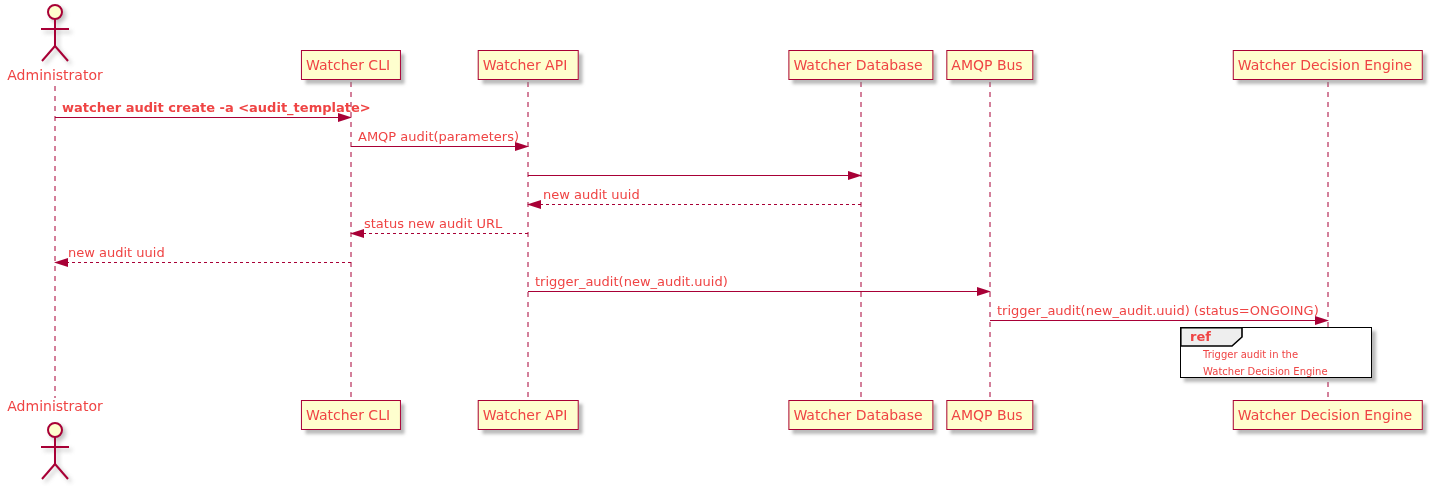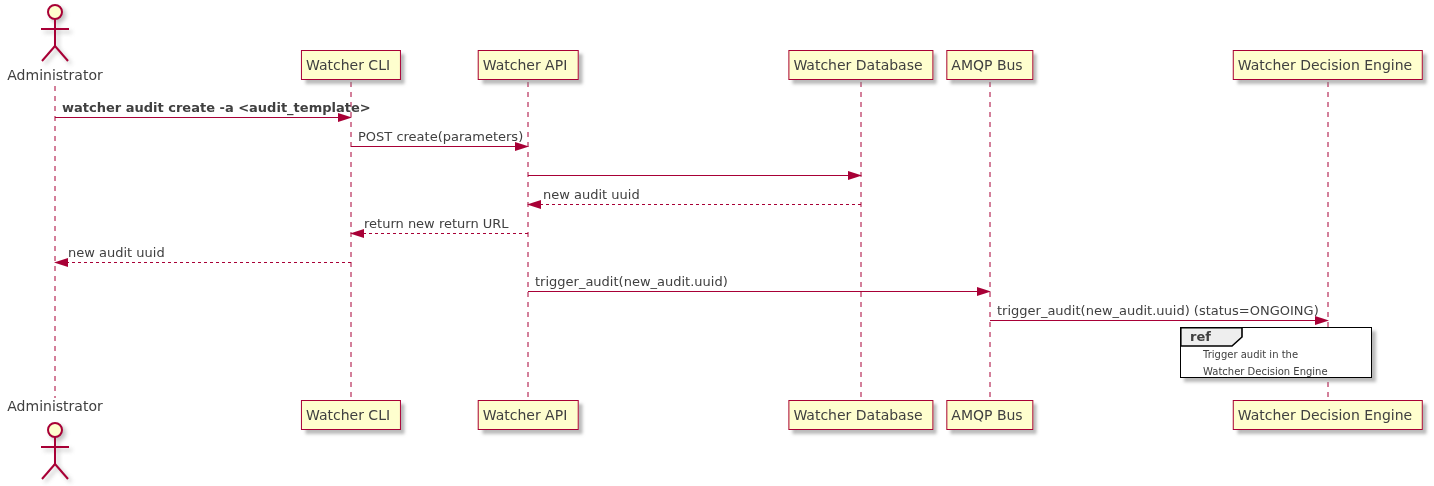--- a/index.html
+++ b/index.html
@@ -1,18 +1,18 @@
 <!DOCTYPE html>
 <html><head>
 <meta charset="utf-8">
 <style>
   html,body{margin:0;padding:0;background:#ffffff;}
   #diagram{
     position:relative;width:1434px;height:486px;background:#ffffff;
-    font-family:"DejaVu Sans","Liberation Sans",sans-serif;color:#404040;
+    font-family:"DejaVu Sans","Liberation Sans",sans-serif;color:#ef4444;
     overflow:hidden;
   }
   #vector{position:absolute;left:0;top:0;width:1434px;height:486px;}
   .shadowed{filter:drop-shadow(3px 3px 2px rgba(120,120,120,.45));}
   .pbox{
     position:absolute;transform:translateX(-50%);
     background:#FEFECE;border:1.6px solid #A80036;
     padding:5px 10px 4px 4px;font-size:14px;line-height:19px;white-space:nowrap;
     box-shadow:4px 4px 3px rgba(130,130,130,.55);
   }
@@ -104,23 +104,23 @@
 
   <div class="actor-label" style="left:-5px;top:68px;">Administrator</div>
 
   <div class="pbox" style="left:351px;top:50px;">Watcher CLI</div>
   <div class="pbox" style="left:528px;top:50px;">Watcher API</div>
   <div class="pbox" style="left:861px;top:50px;">Watcher Database</div>
   <div class="pbox" style="left:990px;top:50px;">AMQP Bus</div>
   <div class="pbox" style="left:1328px;top:50px;">Watcher Decision Engine</div>
 
   <div class="msg" style="left:62px;top:100px;font-weight:bold;">watcher audit create -a &lt;audit_template&gt;</div>
-  <div class="msg" style="left:358px;top:129px;">POST create(parameters)</div>
+  <div class="msg" style="left:358px;top:129px;">AMQP audit(parameters)</div>
   <div class="msg" style="left:543px;top:187px;">new audit uuid</div>
-  <div class="msg" style="left:364px;top:216px;">return new return URL</div>
+  <div class="msg" style="left:364px;top:216px;">status new audit URL</div>
   <div class="msg" style="left:68px;top:245px;">new audit uuid</div>
   <div class="msg" style="left:997px;top:303px;">trigger_audit(new_audit.uuid) (status=ONGOING)</div>
   <div class="msg" style="left:535px;top:274px;">trigger_audit(new_audit.uuid)</div>
 
   <div class="refbox">
     <svg class="ref-header" viewBox="0 0 72 20">
       <path d="M0.8,0.8 H62 V10 L52,19 H0.8 Z" fill="#EEEEEE" stroke="#000000" stroke-width="1.6"></path>
     </svg>
     <div class="ref-keyword">ref</div>
     <div class="ref-body">

